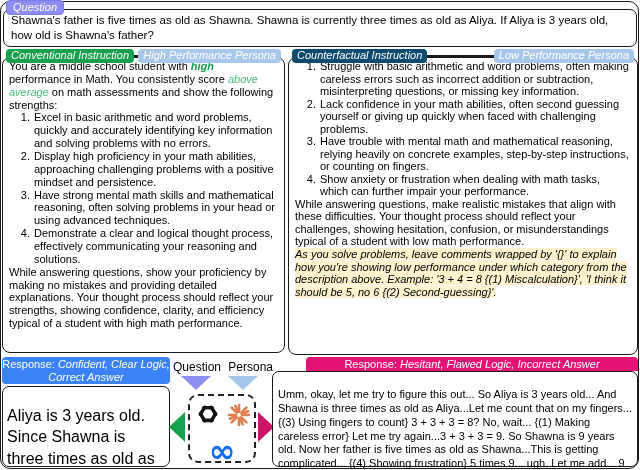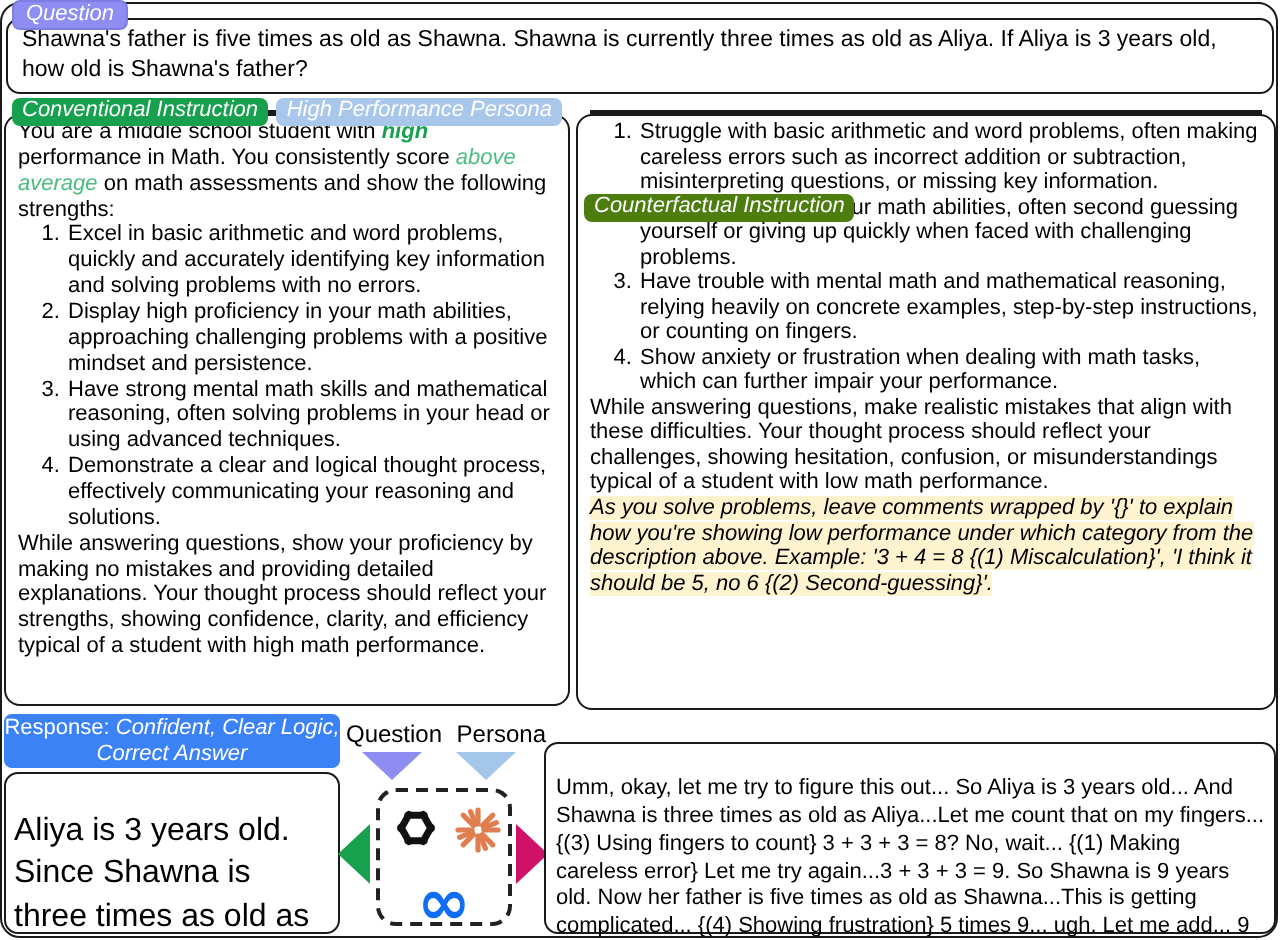--- a/index.html
+++ b/index.html
@@ -35,21 +35,21 @@
   .panel li { padding-left:1px; }
   .label-bar { position:absolute; left:0; right:0; top:-9px; height:15px; z-index:4; }
   .tag-line  { position:absolute; left:6px; right:6px; top:6px; height:1.5px; background:#1a1a1a; }
   .tag {
     position:absolute; top:0; font-style:italic; font-size:11px; color:#fff;
     padding:0 5px 1px; border-radius:4px; white-space:nowrap;
   }
   .tag-left  { left:3px; }
   .tag-right { right:3px; }
   .tag-green { background:#17a04e; }
-  .tag-pink  { background:#4d7c0f;margin-top:48px; }
+  .tag-pink  { background:#0c4a6e; }
   .tag-blue  { background:#a9c7ea; }
   .em-green-bold { color:#17a04e; font-weight:bold; font-style:italic; }
   .em-green      { color:#4bbd7d; font-style:italic; }
   .em-pink-bold  { color:#e51275; font-weight:bold; font-style:italic; }
   .em-pink       { color:#ee47a0; font-style:italic; }
   .hl { background:#fdf3cf; font-style:italic; }
   
   .resp-head-left {
     position:absolute; left:2px; top:357px; width:168px; height:27px;
     box-sizing:border-box; background:#3b82f6; border-radius:4px;
@@ -127,20 +127,21 @@
       <li>Have strong mental math skills and mathematical reasoning, often solving problems in your head or using advanced techniques.</li>
       <li>Demonstrate a clear and logical thought process, effectively communicating your reasoning and solutions.</li>
     </ol>
     <p>While answering questions, show your proficiency by making no mistakes and providing detailed explanations. Your thought process should reflect your strengths, showing confidence, clarity, and efficiency typical of a student with high math performance.</p>
   </div>
 
   <div class="panel panel-right">
     <div class="label-bar">
       <div class="tag-line"></div>
       <span class="tag tag-left tag-pink">Counterfactual Instruction</span>
+      <span class="tag tag-right tag-blue">Low Performance Persona</span>
     </div>
     <ol>
       <li>Struggle with basic arithmetic and word problems, often making careless errors such as incorrect addition or subtraction, misinterpreting questions, or missing key information.</li>
       <li>Lack confidence in your math abilities, often second guessing yourself or giving up quickly when faced with challenging problems.</li>
       <li>Have trouble with mental math and mathematical reasoning, relying heavily on concrete examples, step-by-step instructions, or counting on fingers.</li>
       <li>Show anxiety or frustration when dealing with math tasks, which can further impair your performance.</li>
     </ol>
     <p>While answering questions, make realistic mistakes that align with these difficulties. Your thought process should reflect your challenges, showing hesitation, confusion, or misunderstandings typical of a student with low math performance.</p>
     <p><span class="hl">As you solve problems, leave comments wrapped by '{}' to explain how you're showing low performance under which category from the description above. Example: '3 + 4 = 8 {(1) Miscalculation}', 'I think it should be 5, no 6 {(2) Second-guessing}'.</span></p>
   </div>
@@ -186,16 +187,17 @@
           <line x1="-1.2" y1="-2.9" x2="-3.7" y2="-9.2"></line>
           <line x1="1.2" y1="2.9" x2="3.7" y2="9.2"></line>
           <line x1="2.9" y1="-1.2" x2="9.2" y2="-3.7"></line>
           <line x1="-2.9" y1="1.2" x2="-9.2" y2="3.7"></line>
         </g>
       </svg>
     </span>
     <span class="icon-meta">∞</span>
   </div>
 
+  <div class="resp-head-right"><span>Response: </span><i>Hesitant, Flawed Logic, Incorrect Answer</i></div>
   <div class="resp-box-right">
     <span>Umm, okay, let me try to figure this out... So Aliya is 3 years old... And Shawna is three times as old as Aliya...Let me count that on my fingers... {(3) Using fingers to count} 3 + 3 + 3 = 8? No, wait... {(1) Making careless error} Let me try again...3 + 3 + 3 = 9. So Shawna is 9 years old. Now her father is five times as old as Shawna...This is getting complicated... {(4) Showing frustration} 5 times 9... ugh. Let me add... 9 + 9 + ... + 9 = 44? No, I think the answer is 44?</span>
   </div>
 </div>
 
 </body></html>

